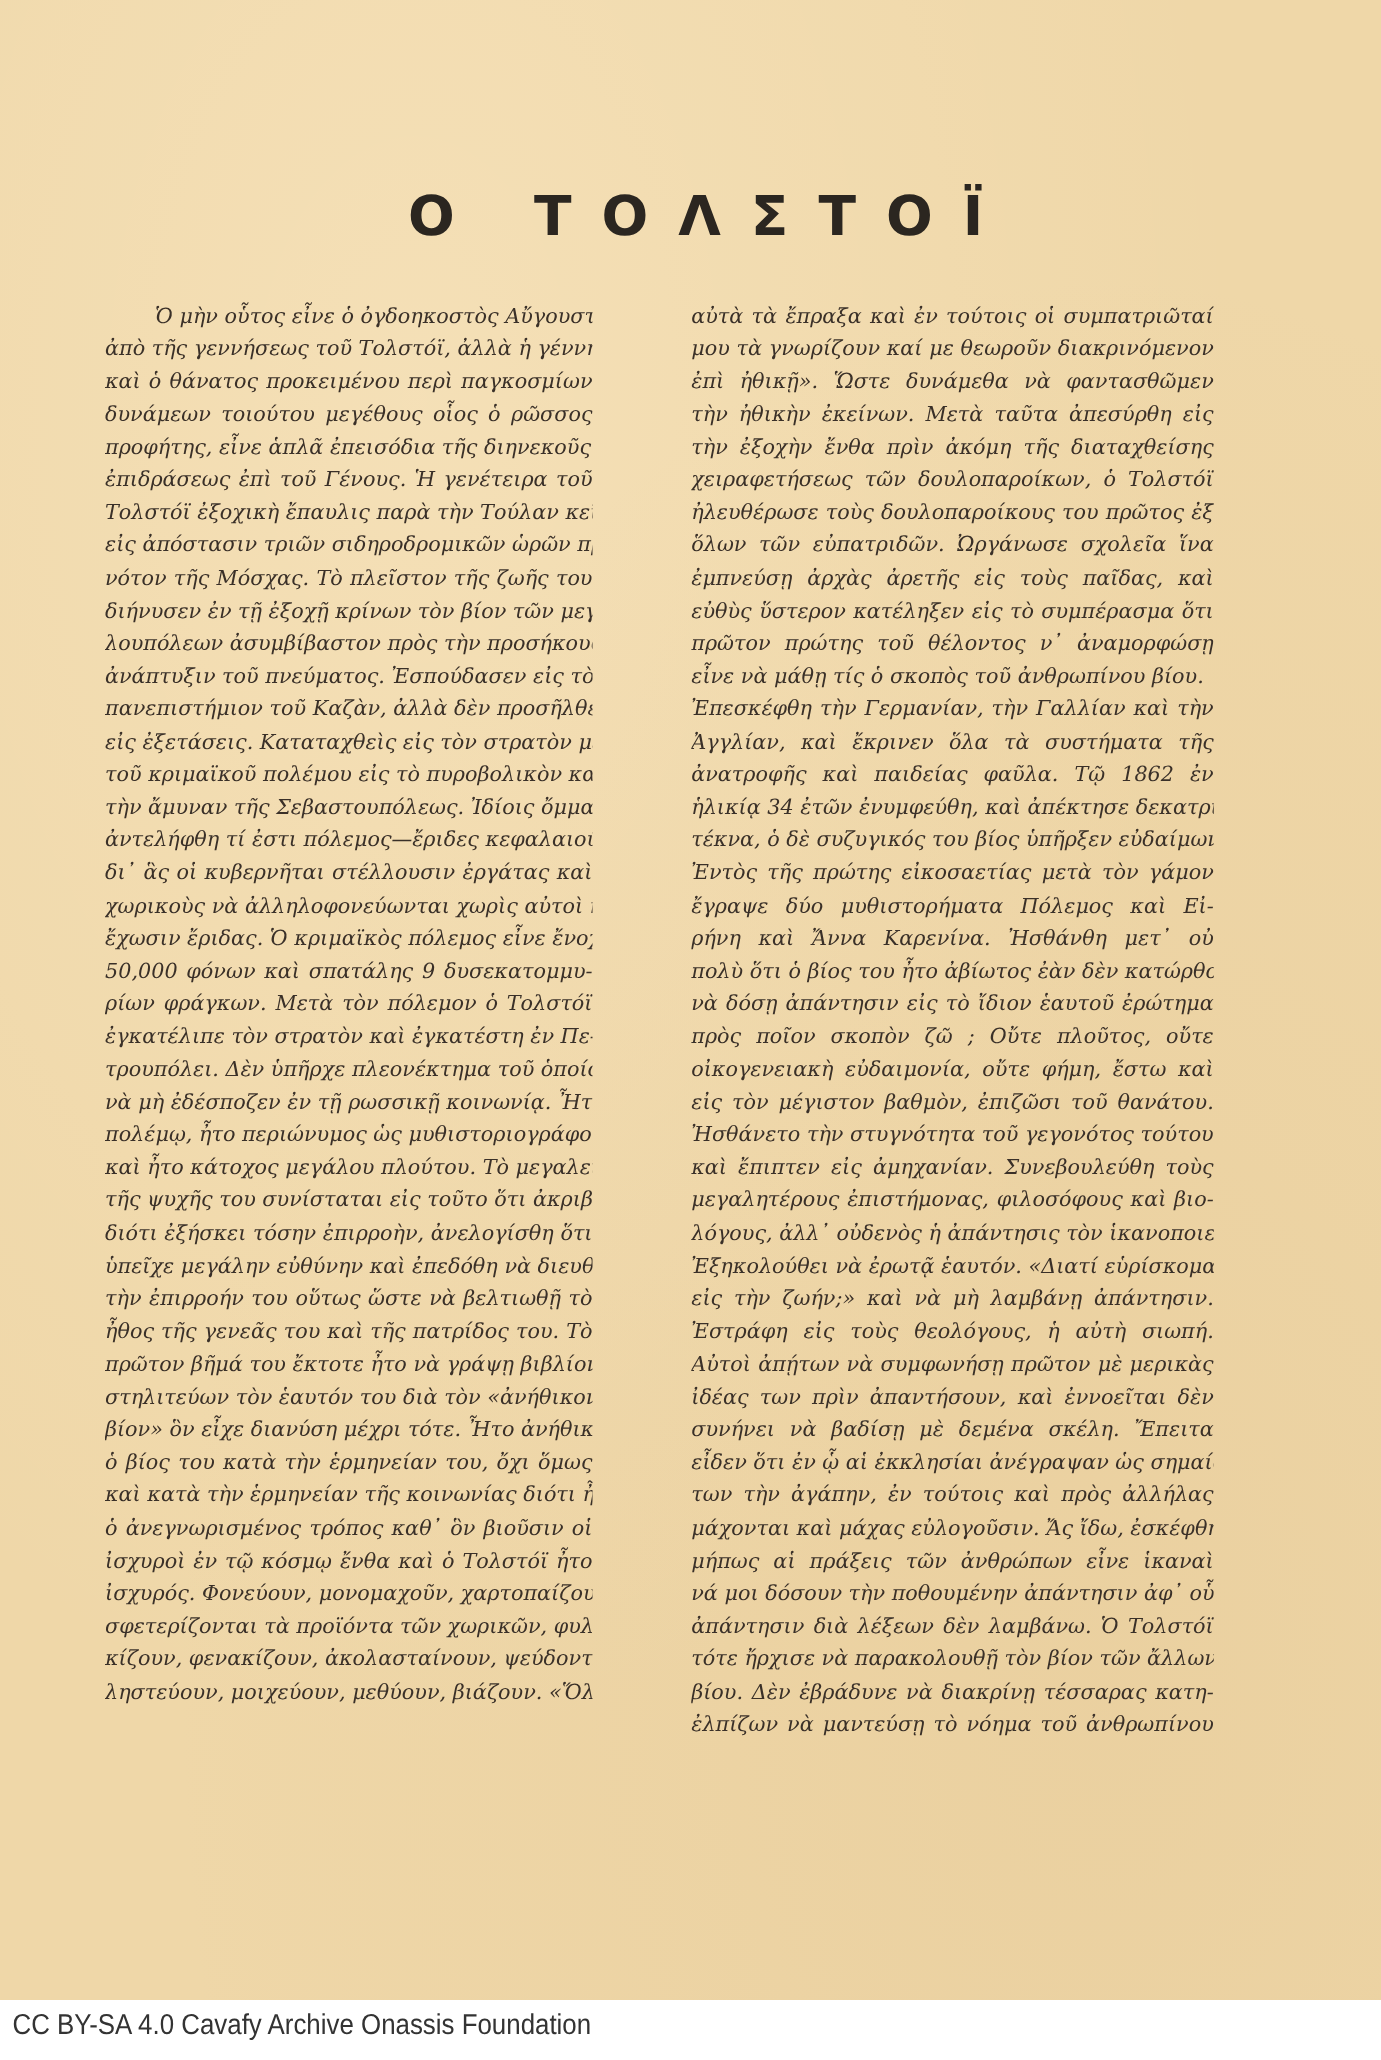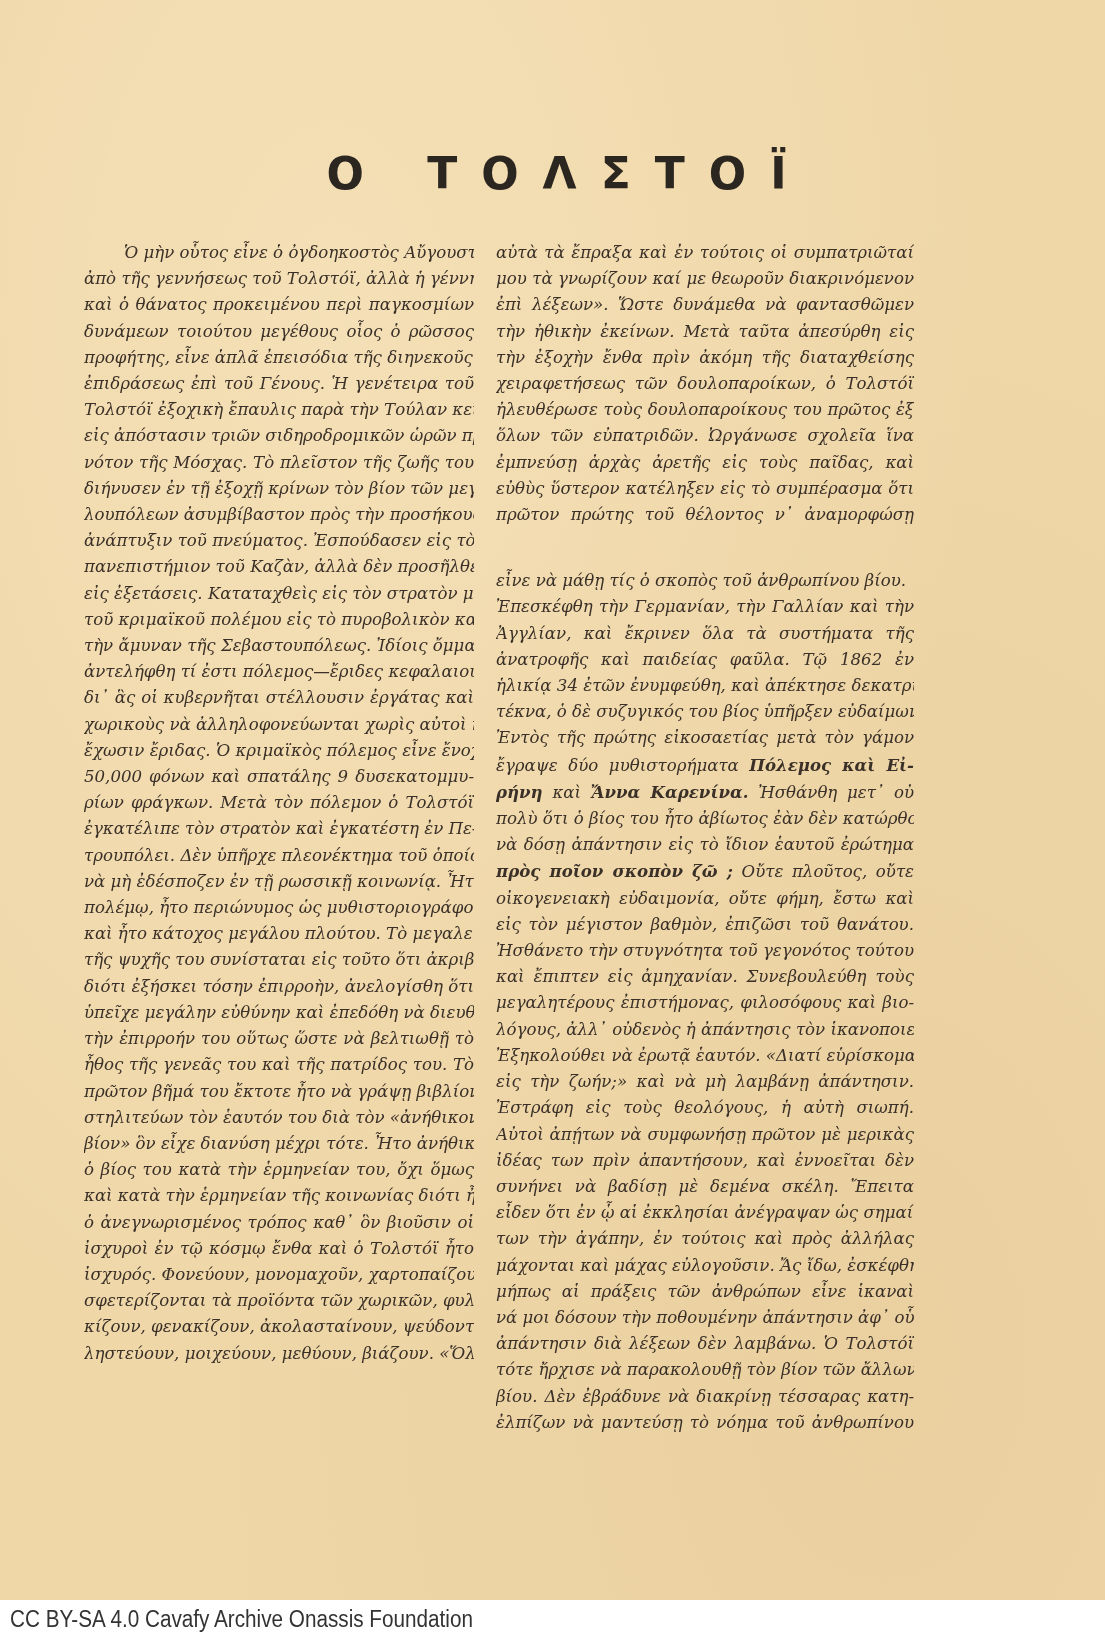--- a/index.html
+++ b/index.html
@@ -15,25 +15,25 @@
     font-family: "DejaVu Sans", sans-serif; font-weight: bold; font-size: 44px;
     letter-spacing: 24px; color: #2b2620;
   }
   .col {
     position: absolute; top: 240px;
     font-family: "DejaVu Serif", serif; font-style: italic;
     font-size: 16.6px; line-height: 26.2px; color: #3a3028;
     text-align: justify;
   }
   .col.left { left: 84px; width: 390px; }
-  .col.right { left: 496px; width: 418px; }
+  .col.right { left: 553px; width: 418px; }
   .line { display: block; white-space: nowrap; overflow: hidden; text-align-last: justify; text-align: justify; }
-  .line.last { text-align-last: left; margin-top: 40px; }
+  .line.last { text-align-last: left; }
   .indent { padding-left: 40px; }
-  b.bold { font-weight: bold; }
+  b.bold { font-weight: normal; }
   .footer {
     position: absolute; left: 10px; top: 1606px;
     font-family: "Liberation Sans", sans-serif; font-size: 23px; color: #333333;
     transform: scaleX(0.9); transform-origin: left;
   }
 </style>
 </head>
 <body>
 
 <div class="page">
@@ -79,21 +79,21 @@
       <span class="line">ὁ ἀνεγνωρισμένος τρόπος καθ᾽ ὃν βιοῦσιν οἱ</span>
       <span class="line">ἰσχυροὶ ἐν τῷ κόσμῳ ἔνθα καὶ ὁ Τολστόϊ ἦτο</span>
       <span class="line">ἰσχυρός. Φονεύουν, μονομαχοῦν, χαρτοπαίζουν,</span>
       <span class="line">σφετερίζονται τὰ προϊόντα τῶν χωρικῶν, φυλα-</span>
       <span class="line">κίζουν, φενακίζουν, ἀκολασταίνουν, ψεύδονται,</span>
       <span class="line">ληστεύουν, μοιχεύουν, μεθύουν, βιάζουν. «Ὅλα</span>
     </div>
   <div class="col right" id="col-right">
       <span class="line">αὐτὰ τὰ ἔπραξα καὶ ἐν τούτοις οἱ συμπατριῶταί</span>
       <span class="line">μου τὰ γνωρίζουν καί με θεωροῦν διακρινόμενον</span>
-      <span class="line">ἐπὶ λέξεων». Ὥστε δυνάμεθα νὰ φαντασθῶμεν</span>
+      <span class="line">ἐπὶ ἠθικῇ». Ὥστε δυνάμεθα νὰ φαντασθῶμεν</span>
       <span class="line">τὴν ἠθικὴν ἐκείνων. Μετὰ ταῦτα ἀπεσύρθη εἰς</span>
       <span class="line">τὴν ἐξοχὴν ἔνθα πρὶν ἀκόμη τῆς διαταχθείσης</span>
       <span class="line">χειραφετήσεως τῶν δουλοπαροίκων, ὁ Τολστόϊ</span>
       <span class="line">ἠλευθέρωσε τοὺς δουλοπαροίκους του πρῶτος ἐξ</span>
       <span class="line">ὅλων τῶν εὐπατριδῶν. Ὠργάνωσε σχολεῖα ἵνα</span>
       <span class="line">ἐμπνεύσῃ ἀρχὰς ἀρετῆς εἰς τοὺς παῖδας, καὶ</span>
       <span class="line">εὐθὺς ὕστερον κατέληξεν εἰς τὸ συμπέρασμα ὅτι</span>
       <span class="line">πρῶτον πρώτης τοῦ θέλοντος ν᾽ ἀναμορφώσῃ</span>
       <span class="line last">εἶνε νὰ μάθῃ τίς ὁ σκοπὸς τοῦ ἀνθρωπίνου βίου.</span>
       <span class="line">Ἐπεσκέφθη τὴν Γερμανίαν, τὴν Γαλλίαν καὶ τὴν</span>

